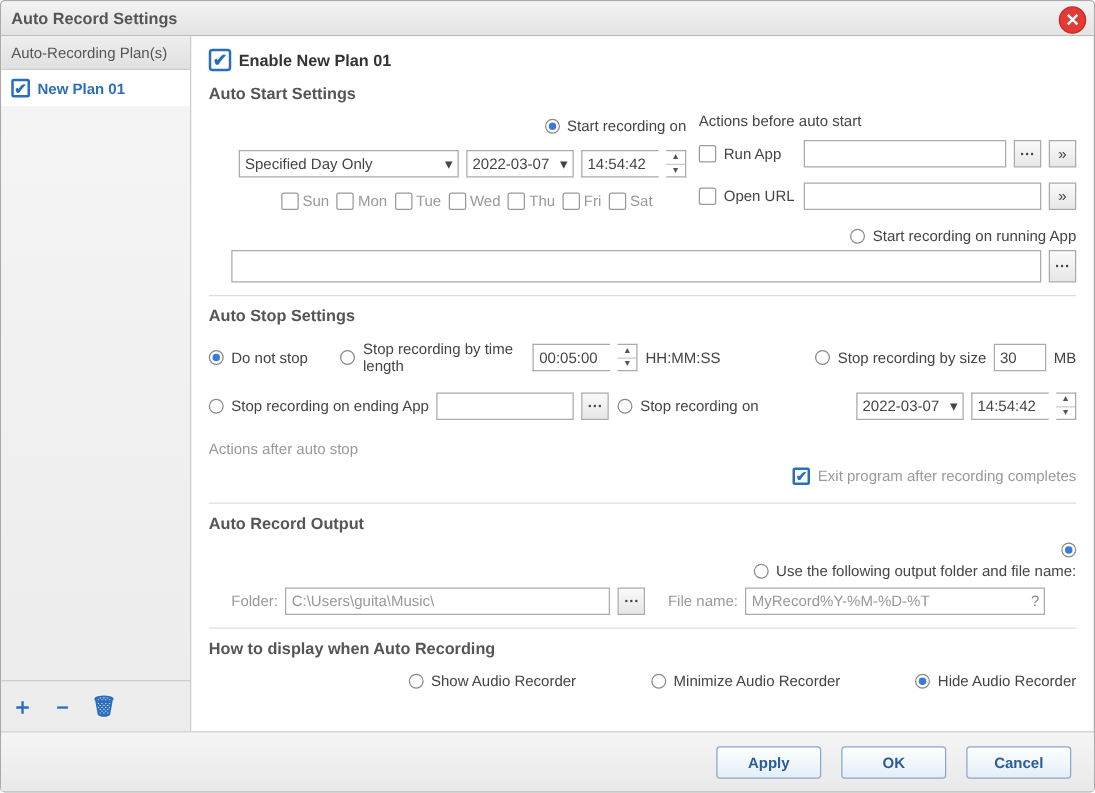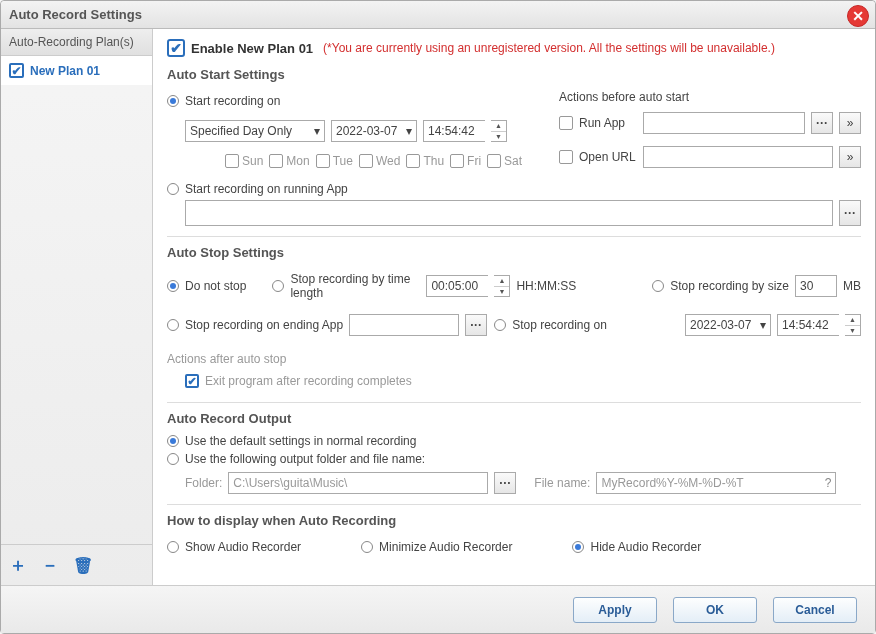--- a/index.html
+++ b/index.html
@@ -15,21 +15,21 @@
 .sidebar-item .chk { width:15px; height:15px; border:2px solid #2a6ebb; border-radius:2px; display:flex; align-items:center; justify-content:center; color:#2a6ebb; font-size:12px; font-weight:bold; }
 .sidebar-bottom { margin-top: auto; padding: 8px; display: flex; gap: 14px; align-items:center; border-top:1px solid #ccc;}
 .sidebar-bottom span { font-size: 18px; color: #2a6ebb; cursor: pointer; font-weight: bold;}
 .main { flex: 1; padding: 10px 14px 6px 14px; overflow: auto; color:#444; }
 .enable-row { display:flex; align-items:center; gap:6px; margin-bottom: 8px; }
 .bigchk { width:18px; height:18px; border:2px solid #2a6ebb; border-radius:3px; display:flex; align-items:center; justify-content:center; color:#2a6ebb; font-size:14px; font-weight:bold; }
 .enable-label { font-weight:bold; color:#333; font-size:13px; }
 .notice { color:#d32f2f; font-size:12px; margin-left:4px; }
 .section-title { font-weight:bold; color:#555; font-size:13px; margin: 10px 0 8px 0; border-top:1px solid #ddd; padding-top:8px;}
 .section-title.first{border-top:none;padding-top:0;}
-.row { display:flex; align-items:center; gap:6px; margin: 4px 0; flex-wrap: wrap; }
+.row { display:flex; align-items:center; gap:6px; margin: 4px 0; flex-wrap: wrap; justify-content: flex-end; }
 .radio { width:12px; height:12px; border:1px solid #888; border-radius:50%; display:inline-flex; align-items:center; justify-content:center; cursor:pointer; flex-shrink:0;}
 .radio.checked::after{content:"";width:6px;height:6px;background:#3a7ad9;border-radius:50%;}
 .chk2{ width:14px; height:14px; border:1px solid #999; border-radius:2px; display:inline-flex; align-items:center; justify-content:center; cursor:pointer; font-size:11px; color:#2a6ebb; font-weight:bold; flex-shrink:0;}
 .chk2.checked::after{content:"✔";}
 .chk2.blue{border:2px solid #2a6ebb;}
 .label{color:#444;}
 .label.disabled,.disabled{color:#999;}
 .combo, .input { border:1px solid #aaa; background:#fff; height:22px; padding: 0 4px; display:flex; align-items:center; }
 .combo{min-width:60px; position:relative; padding-right:18px;cursor:pointer;}
 .combo::after{content:"▾"; position:absolute; right:4px; color:#444;}
@@ -70,33 +70,32 @@
         <span>＋</span>
         <span>－</span>
         <span style="font-size:16px;">🗑</span>
       </div>
     </div>
 
     <div class="main">
       <div class="enable-row">
         <span class="bigchk">✔</span>
         <span class="enable-label">Enable New Plan 01</span>
-        <span class="notice">(*You are currently using an unregistered version. All the settings will be unavailable.)</span>
       </div>
 
       <div class="section-title first">Auto Start Settings</div>
 
       <div class="twocol">
         <div class="col" style="flex:1;">
           <div class="row">
             <span class="radio checked"></span>
             <span class="label">Start recording on</span>
           </div>
           <div class="row indent">
-            <div class="combo" style="width:140px;">
+            <div class="combo" style="width:176px;">
                 <span>Specified Day Only</span>
               </div>
             <div class="combo" style="width:86px;">
                 <span>2022-03-07</span>
               </div>
             <div class="input" style="width:62px;border-right:none;">
                 <span>14:54:42</span>
               </div>
             <div class="spinbtns">
                 <div>▲</div>
@@ -217,21 +216,20 @@
       <div class="row" style="gap:40px;margin-top:4px;margin-left:18px;">
         <span class="row">
             <span class="chk2 blue checked"></span>
             <span class="disabled">Exit program after recording completes</span>
           </span>
       </div>
 
       <div class="section-title">Auto Record Output</div>
       <div class="row">
           <span class="radio checked"></span>
-          <span class="label">Use the default settings in normal recording</span>
         </div>
       <div class="row">
           <span class="radio"></span>
           <span class="label">Use the following output folder and file name:</span>
         </div>
       <div class="folder-row">
         <span class="disabled">Folder:</span>
         <div class="input" style="width:260px;">
             <span class="disabled">C:\Users\guita\Music\</span>
           </div>

